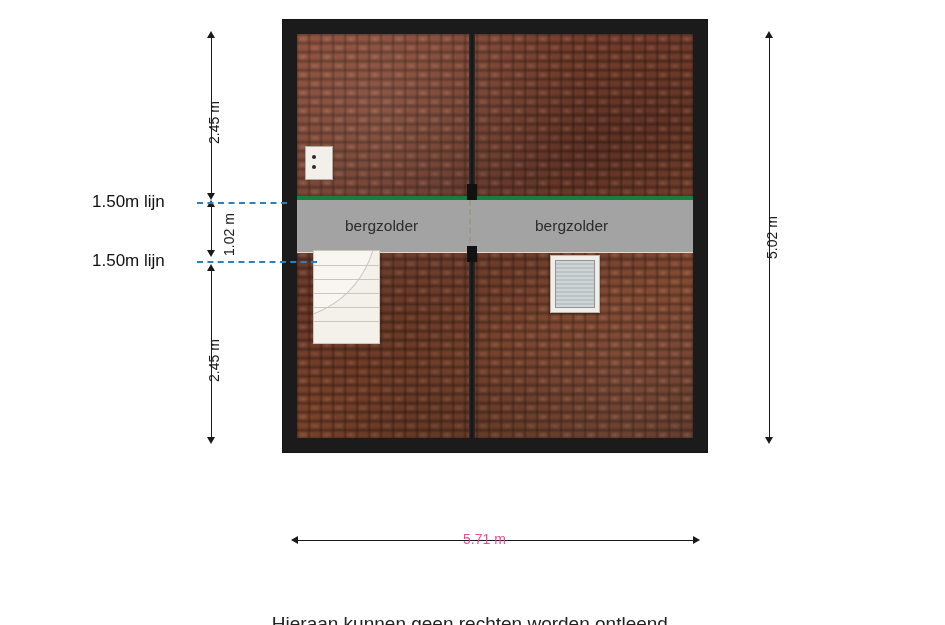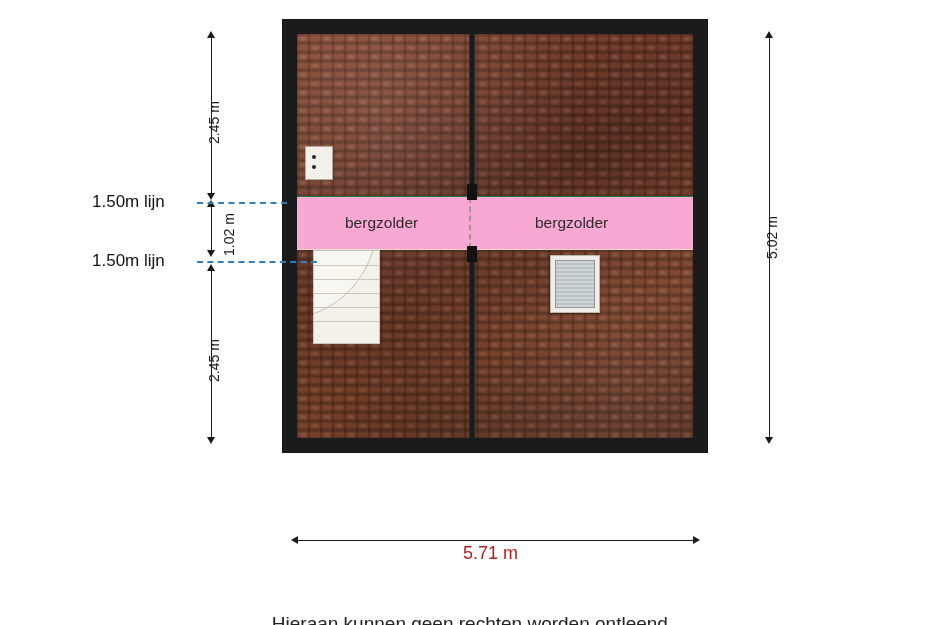--- a/index.html
+++ b/index.html
@@ -85,22 +85,22 @@
     width: 10px;
     height: 14px;
     background: #111;
   }
 
   
   .band {
     position: absolute;
     left: 0;
     right: 0;
-    background: #f9a8d4;
-    border-top: 1px solid #15803d;
+    background: #a3a3a3;
+    border-top: 4px solid #15803d;
     border-bottom: 1px solid #e2dcc8;
   }
   .band-label {
     position: absolute;
     top: 50%;
     transform: translateY(-50%);
     font-size: 15.5px;
     color: #2c2c2c;
     white-space: nowrap;
   }
@@ -201,24 +201,23 @@
   .dim-label-v {
     position: absolute;
     font-size: 14px;
     color: #1a1a1a;
     transform: rotate(-90deg);
     transform-origin: left top;
     white-space: nowrap;
   }
   .dim-label-h {
     position: absolute;
-    font-size: 18px;
-    color: #b91c1c;
+    font-size: 14px;
+    color: #ec4899;
     white-space: nowrap;
-    margin-top: 12px;
   }
 
   
   .leader {
     position: absolute;
     height: 0;
     border-top: 2px dashed #2f7fbf;
   }
   .leader-label {
     position: absolute;

